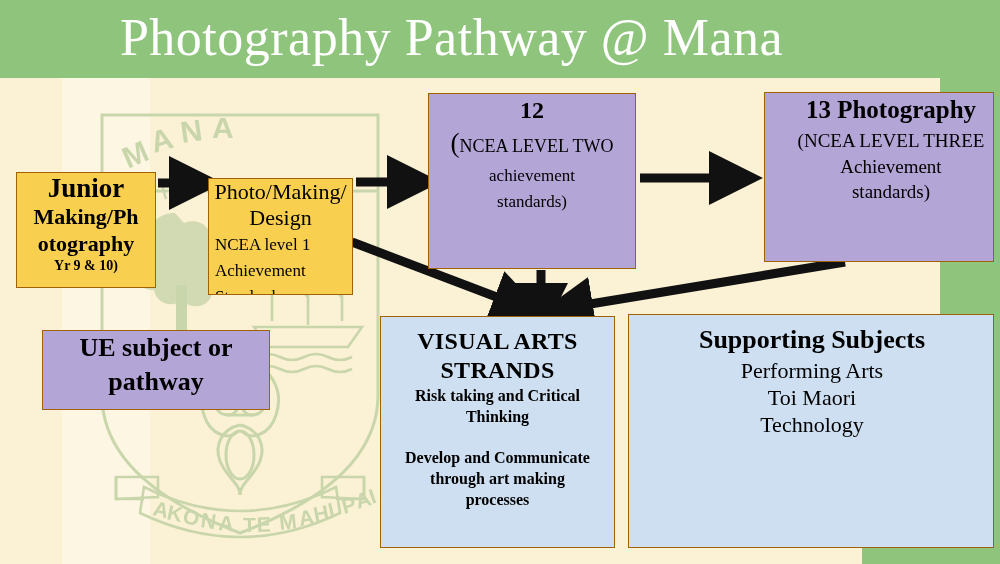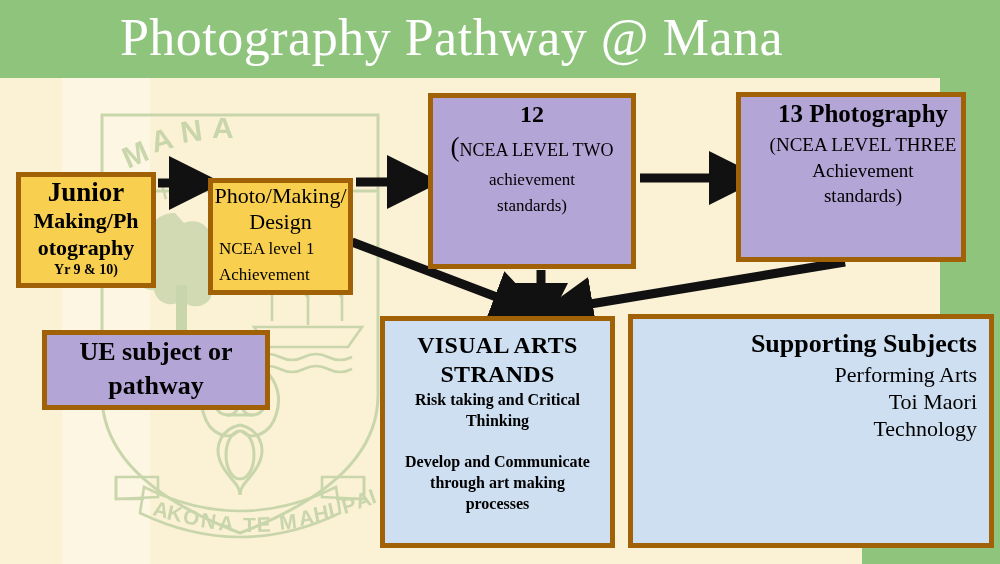--- a/index.html
+++ b/index.html
@@ -69,21 +69,21 @@
   .arrows {
     position: absolute;
     left: 0; top: 0;
     width: 1000px; height: 564px;
     z-index: 5;
     pointer-events: none;
   }
   
   .box {
     position: absolute;
-    border: 5px solid #a16207;
+    border: 1px solid #a16207;
     z-index: 6;
     overflow: hidden;
   }
   .box-yellow { background: #F8CF4F; margin-top: 48px; }
   .box-purple { background: #B4A5D7; }
   .box-blue   { background: #CEDFF1; }
 
   .b-junior {
     left: 16px; top: 124px; width: 140px; height: 116px;
     text-align: center;
@@ -117,21 +117,21 @@
     text-align: center;
   }
   .b-l12 .t-n  { font-size: 24px; line-height: 33px; font-weight: 700; }
   .b-l12 .t-t  { font-size: 28px; line-height: 34px; font-weight: 400; }
   .b-l12 .t-l  { font-size: 18px; line-height: 32px; font-weight: 400; white-space: nowrap; }
   .b-l12 .t-l .paren { font-size: 27px; }
   .b-l12 .t-a  { font-size: 17px; line-height: 28px; font-weight: 400; }
   .b-l12 .t-s  { font-size: 17px; line-height: 24px; font-weight: 400; }
 
   .b-l13 {
-    left: 736px; top: 92px; width: 230px; height: 170px;
+    left: 764px; top: 92px; width: 230px; height: 170px;
     text-align: center;
     padding-left: 24px;
   }
   .b-l13 .t-h { font-size: 25px; line-height: 34px; font-weight: 700; white-space: nowrap; }
   .b-l13 .t-1 { font-size: 19px; line-height: 27px; font-weight: 400; white-space: nowrap; }
   .b-l13 .t-2 { font-size: 19px; line-height: 25px; font-weight: 400; }
   .b-l13 .t-3 { font-size: 19px; line-height: 25px; font-weight: 400; }
 
   .b-ue {
     left: 42px; top: 330px; width: 228px; height: 80px;
@@ -144,21 +144,21 @@
     padding: 10px 12px 4px 12px;
     text-align: center;
   }
   .b-vas .t-h { font-size: 24px; line-height: 29px; font-weight: 700; letter-spacing: 0.3px; }
   .b-vas .t-p { font-size: 16px; line-height: 21px; font-weight: 700; }
   .b-vas .spacer { height: 20px; }
 
   .b-sup {
     left: 628px; top: 314px; width: 366px; height: 234px;
     padding: 8px 12px 0 14px;
-    text-align: right;
+    text-align: center;
   }
   .b-sup .t-h { font-size: 26px; line-height: 34px; font-weight: 700; }
   .b-sup .t-i { font-size: 22px; line-height: 27px; font-weight: 400; }
 </style>
 </head>
 <body>
 
 <div id="slide">
 
   <div class="bg-cream"></div>

